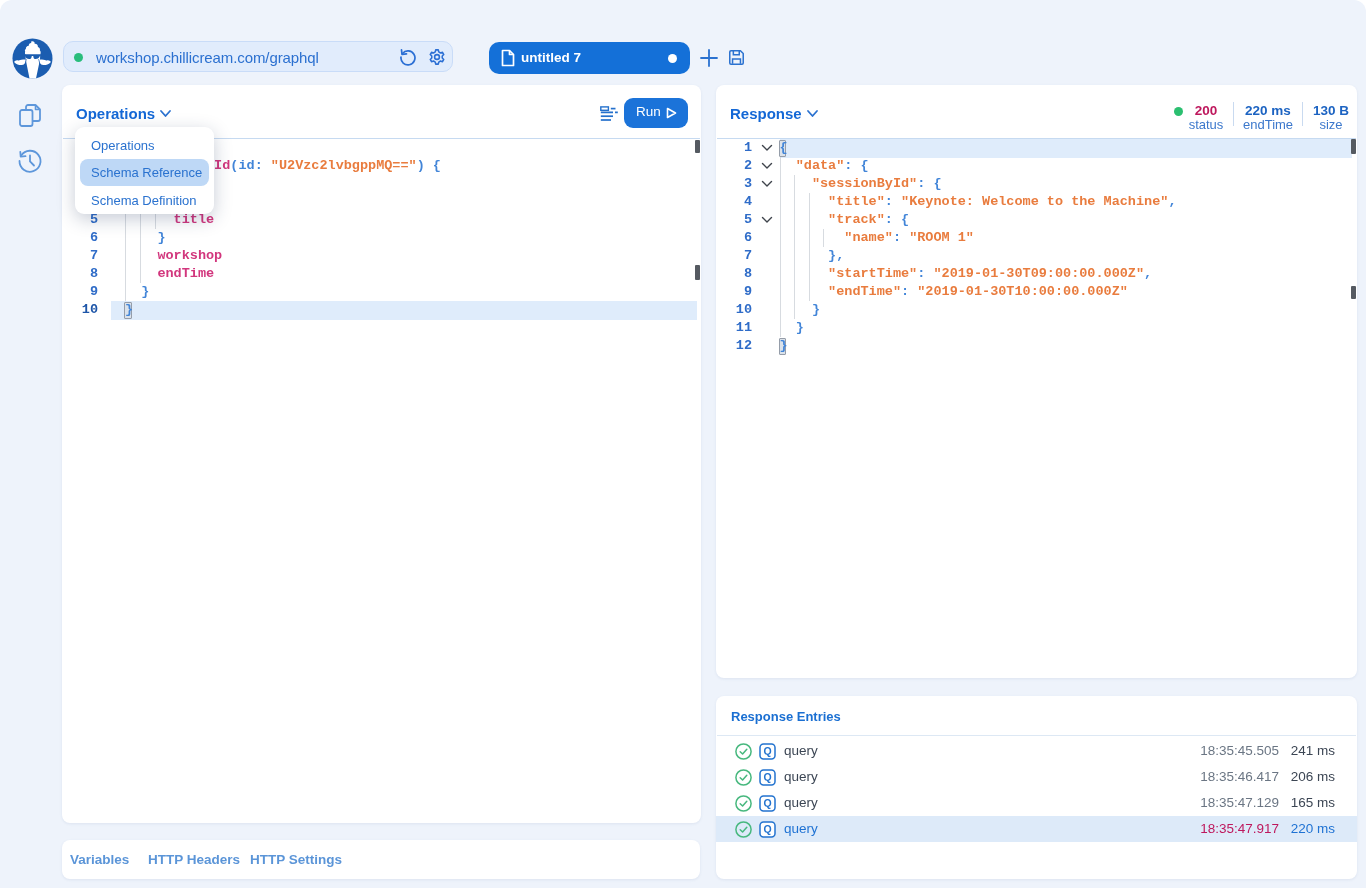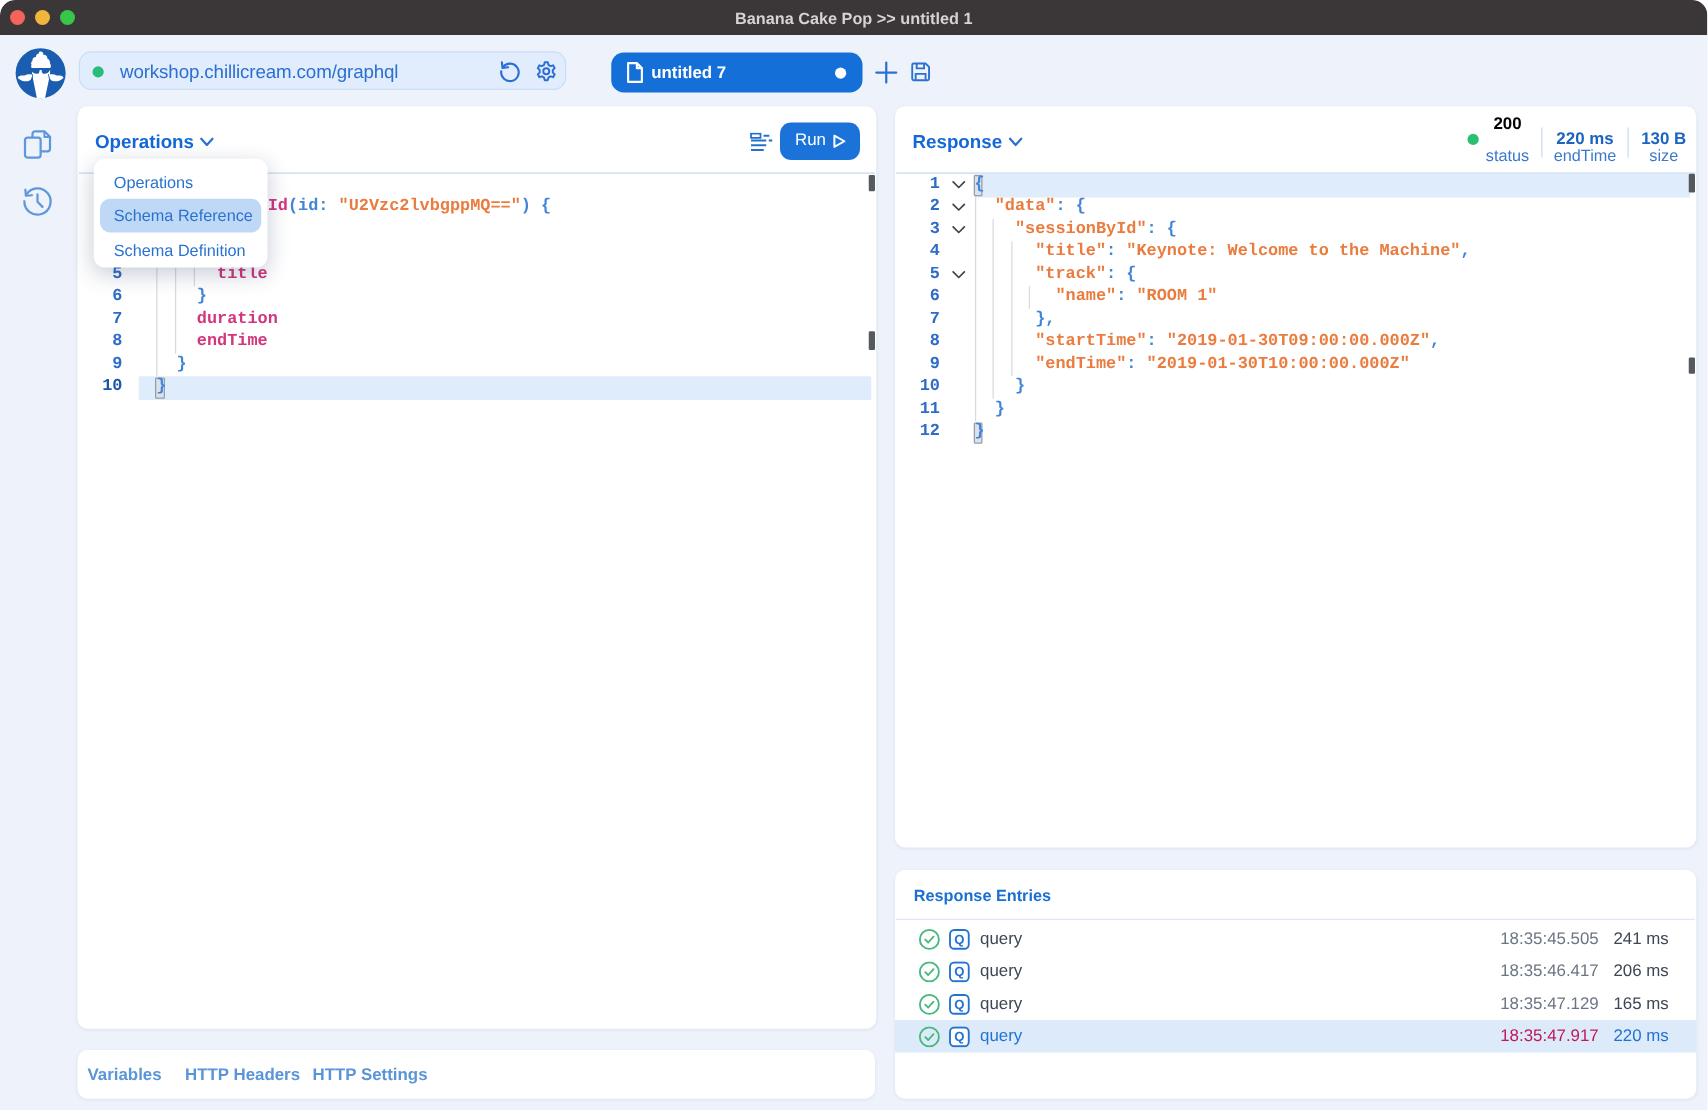--- a/index.html
+++ b/index.html
@@ -50,26 +50,20 @@
 
 .row{position:absolute;left:0;width:641px;height:26px;}
 .qtext{position:absolute;left:68px;top:5px;font-size:13.5px;color:#3c4654;}
 .ts{position:absolute;right:78px;top:5px;font-size:13.5px;color:#6b7684;}
 .dur{position:absolute;right:22px;top:5px;font-size:13.5px;color:#3c4654;}
 .tabbl{position:absolute;top:12px;font-size:13.5px;font-weight:bold;color:#5b95d8;}
 </style>
 </head>
 <body>
 <div id="win">
-  <div id="tbar">
-    <div class="tl" style="left:8px;background:#f4645c"></div>
-    <div class="tl" style="left:28px;background:#f2b63c"></div>
-    <div class="tl" style="left:48px;background:#37c64b"></div>
-    <div id="ttext">Banana Cake Pop &gt;&gt; untitled 1</div>
-  </div>
 
   <svg id="logo" width="43" height="43" viewBox="0 0 43 43">
     <circle cx="21.5" cy="21.5" r="20" fill="#1b5db0"></circle>
     <path d="M21 4.2 C22.8 4.0 24.0 5.2 23.6 6.8 C25.8 6.6 27.2 8.2 26.9 10.0 C28.4 10.4 29.3 11.9 28.9 13.5 C29.6 14.2 29.9 15.3 29.6 16.4 L29.2 17.6 L29.0 22.5 L25.0 41.5 L18.5 41.5 L14.7 22.5 L14.5 17.6 C13.9 16.9 13.7 15.8 14.2 14.8 C13.6 13.8 13.9 12.4 14.9 11.7 C14.8 10.0 16.1 8.6 17.8 8.7 C17.6 7.0 18.9 5.7 20.4 5.9 C19.8 5.0 20.0 4.3 21 4.2 Z" fill="#fff"></path>
     <path d="M14.8 22.8 C12.4 22.3 10.5 22.4 9.1 23.1 C8.5 23.4 7.9 23.5 7.1 23.4 C5.9 23.2 4.6 23.5 3.6 24.3 C3.1 24.7 3.2 25.2 3.7 25.7 C5.7 27.4 8.3 28.3 10.9 28.0 C12.3 27.8 13.4 27.1 14.0 25.9 L14.6 24.6 Z" fill="#fff"></path>
     <path d="M28.2 22.8 C30.6 22.3 32.5 22.4 33.9 23.1 C34.5 23.4 35.1 23.5 35.9 23.4 C37.1 23.2 38.4 23.5 39.4 24.3 C39.9 24.7 39.8 25.2 39.3 25.7 C37.3 27.4 34.7 28.3 32.1 28.0 C30.7 27.8 29.6 27.1 29.0 25.9 L28.4 24.6 Z" fill="#fff"></path>
     <path d="M13.6 17.3 L29.7 17.3 L29.7 19.05 L13.6 19.05 Z" fill="#1b5db0"></path>
     <path d="M14.1 19.0 L20.8 19.0 L20.4 20.7 C20.2 21.5 19.3 22.0 18.1 22.0 C16.5 22.0 15.0 21.2 14.4 20.0 Z" fill="#1b5db0"></path>
     <path d="M22.2 19.0 L28.9 19.0 L28.4 20.0 C27.8 21.2 26.3 22.0 24.7 22.0 C23.5 22.0 22.8 21.5 22.6 20.7 Z" fill="#1b5db0"></path>
     <path d="M15.0 22.1 L13.9 27.6 L14.5 27.8 L15.6 22.2 Z" fill="#1b5db0"></path>
@@ -158,21 +152,21 @@
   <div class="tabbl" style="left:250px;top:852px">HTTP Settings</div>
 
   <div class="panel" id="pright"></div>
   <div class="phead" style="left:730px;top:105px">Response</div>
   <svg class="abs" style="left:806px;top:107px" width="13" height="13" viewBox="0 0 13 13">
       <path d="M2 4 L6.5 9 L11 4" fill="none" stroke="#2b72d0" stroke-width="1.8" stroke-linecap="round" stroke-linejoin="round"></path>
     </svg>
   <div class="hline" style="left:717px;top:138px;width:639px"></div>
 
   <div class="abs" style="left:1174px;top:107px;width:9px;height:9px;border-radius:50%;background:#2bbf70"></div>
-  <div class="statnum" style="left:1188px;top:91px;width:36px;color:#000000">200</div>
+  <div class="statnum" style="left:1188px;top:103px;width:36px;color:#be185d">200</div>
   <div class="statlab" style="left:1188px;top:117px;width:36px">status</div>
   <div class="statsep" style="left:1233px"></div>
   <div class="statnum" style="left:1243px;top:103px;width:50px">220 ms</div>
   <div class="statlab" style="left:1243px;top:117px;width:50px">endTime</div>
   <div class="statsep" style="left:1302px"></div>
   <div class="statnum" style="left:1310px;top:103px;width:42px">130 B</div>
   <div class="statlab" style="left:1310px;top:117px;width:42px">size</div>
 
   <div id="red"></div>
 
@@ -247,21 +241,21 @@
     <div class="ln" style="left:60px;top:247px;width:38px;color:#2f6cc8">7</div>
     <div class="ln" style="left:60px;top:265px;width:38px;color:#2f6cc8">8</div>
     <div class="ln" style="left:60px;top:283px;width:38px;color:#2f6cc8">9</div>
     <div class="ln" style="left:60px;top:301px;width:38px;color:#1d55a8">10</div>
     <div class="cl" style="left:125px;top:139px"><span class="p">query</span><span class="b"> {</span></div>
     <div class="cl" style="left:125px;top:157px">  <span class="p">sessionById</span><span class="b">(</span><span class="b">id</span><span class="b">: </span><span class="o">"U2Vzc2lvbgppMQ=="</span><span class="b">) {</span></div>
     <div class="cl" style="left:125px;top:175px">    <span class="p">title</span></div>
     <div class="cl" style="left:125px;top:193px">    <span class="p">track</span><span class="b"> {</span></div>
     <div class="cl" style="left:125px;top:211px">      <span class="p">title</span></div>
     <div class="cl" style="left:125px;top:229px">    <span class="b">}</span></div>
-    <div class="cl" style="left:125px;top:247px">    <span class="p">duration</span></div>
+    <div class="cl" style="left:125px;top:247px">    <span class="p">workshop</span></div>
     <div class="cl" style="left:125px;top:265px">    <span class="p">endTime</span></div>
     <div class="cl" style="left:125px;top:283px">  <span class="b">}</span></div>
     <div class="cl" style="left:125px;top:301px"><span class="b">}</span></div>
     <div class="mark" style="left:695px;top:140px;height:13px"></div>
     <div class="mark" style="left:695px;top:265px;height:15px"></div>
     <div class="band" style="left:779.5px;top:139px;width:572.5px"></div>
     <div class="guide" style="left:779.5px;top:157px;height:180px"></div>
     <div class="guide" style="left:793.5px;top:175px;height:144px"></div>
     <div class="guide" style="left:808.5px;top:193px;height:108px"></div>
     <div class="guide" style="left:823px;top:229px;height:18px"></div>

